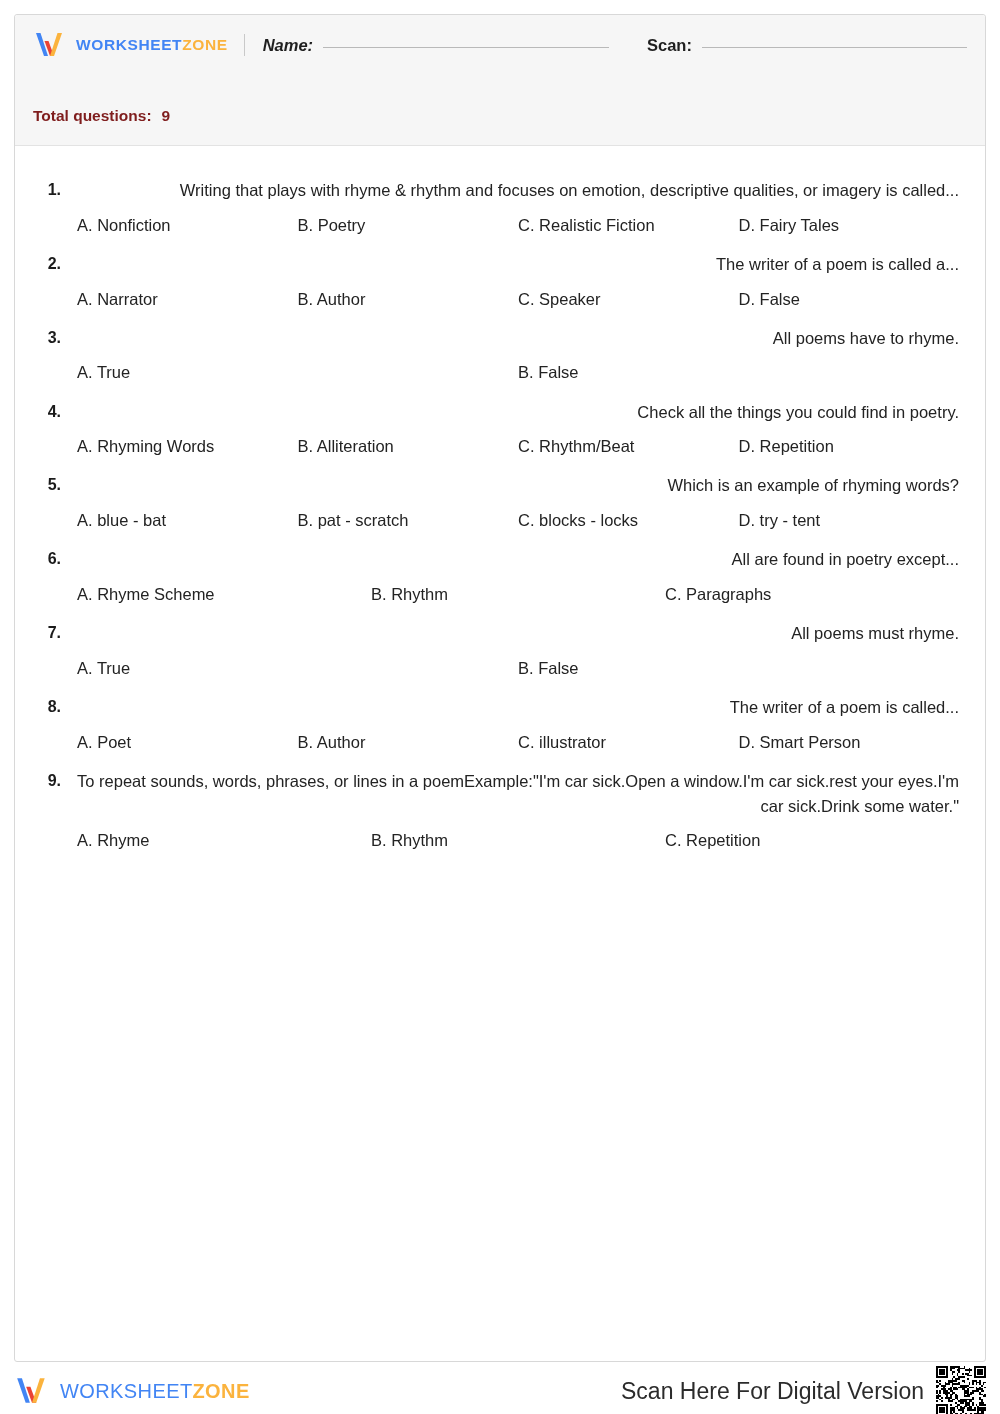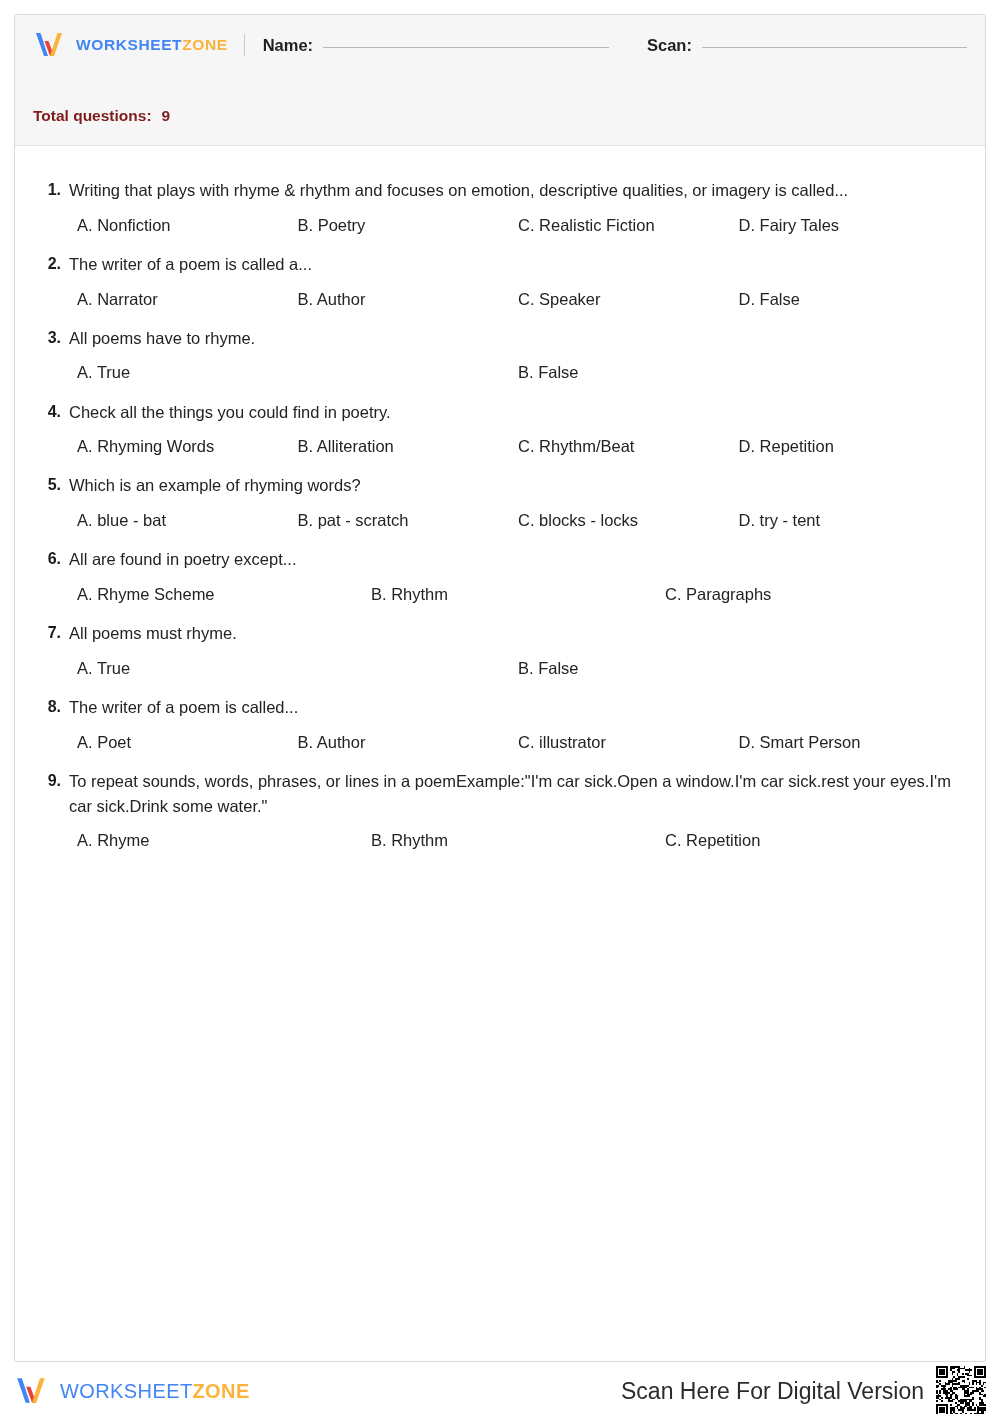--- a/index.html
+++ b/index.html
@@ -84,21 +84,21 @@
     white-space: nowrap;
   }
   .field-rule {
     flex: 1 1 auto;
     height: 1px;
     background: #b9b9b9;
     margin-left: 10px;
     position: relative;
     top: -3px;
   }
-  .field.name { max-width: 400px; }
+  .field.name { max-width: 400px; font-style: italic; }
   .field.grade { max-width: 320px; margin-left: 38px; }
 
   .total-row {
     position: absolute;
     left: 18px;
     top: 92px;
     font-size: 15.5px;
     font-weight: bold;
     color: #7f1d1d;
   }
@@ -123,20 +123,21 @@
     font-size: 16px;
     font-weight: bold;
     color: #1b1b1b;
     line-height: 1.5;
   }
   .q-text {
     flex: 1 1 auto;
     font-size: 16.5px;
     color: #232323;
     line-height: 1.5;
+    text-align: right;
   }
   .options {
     display: flex;
     margin-top: 11px;
     margin-bottom: 3px;
     padding-left: 36px;
   }
   .options.cols-4 .opt { width: 25%; }
   .options.cols-3 .opt { width: 33.3333%; }
   .opt {

